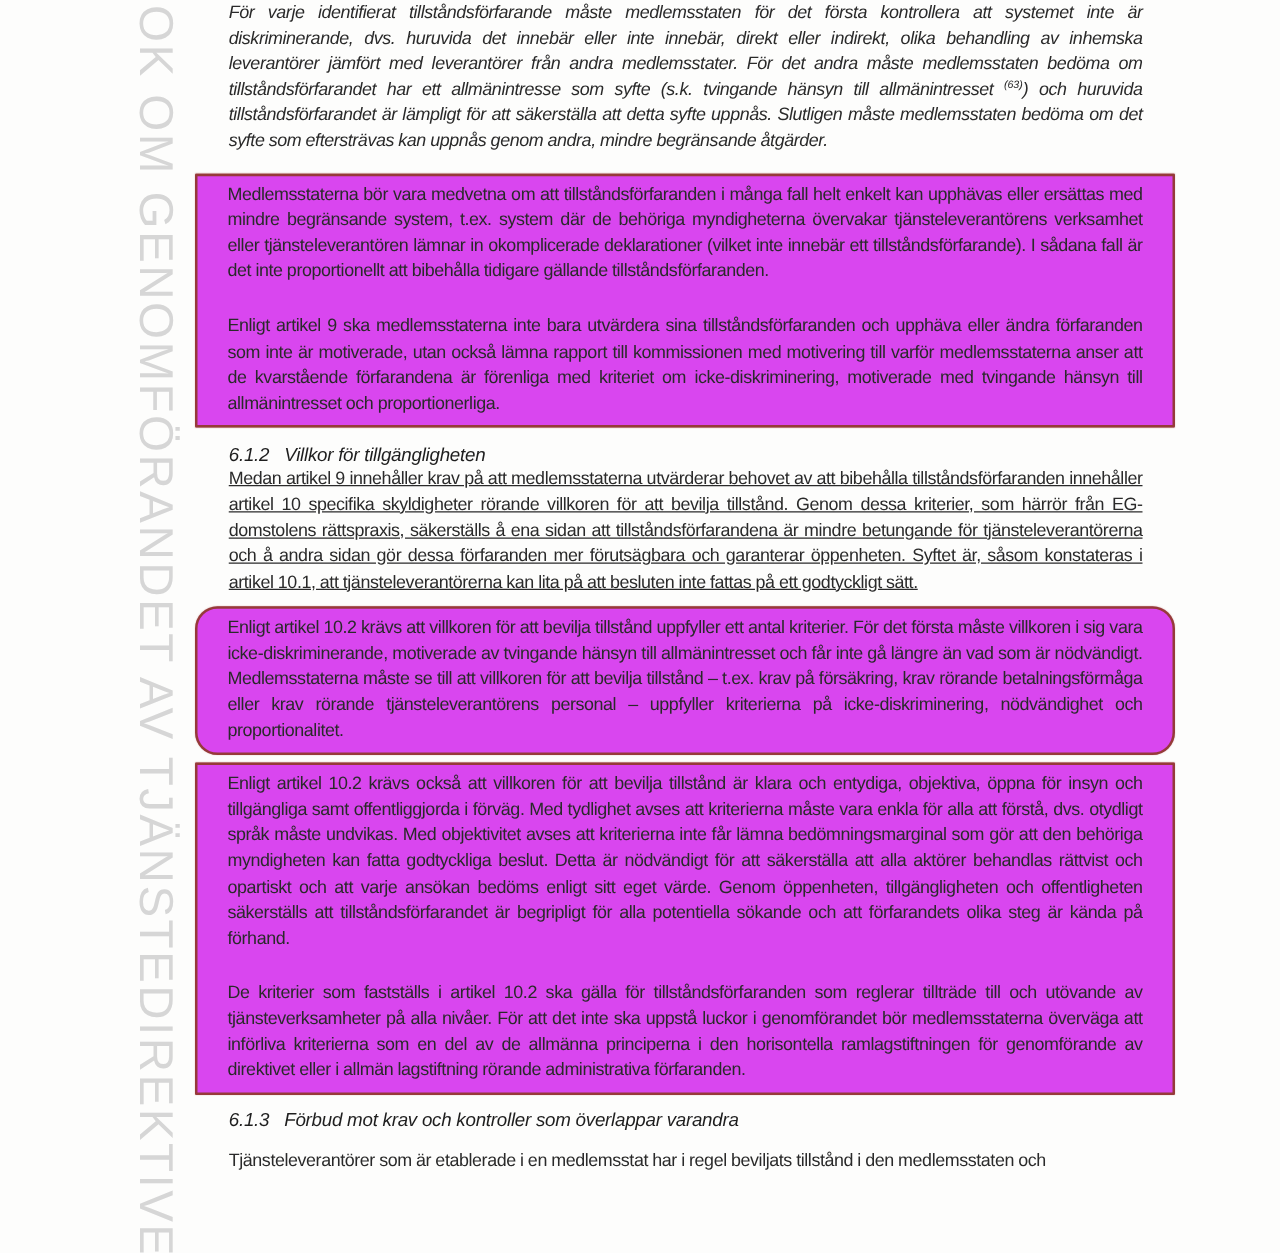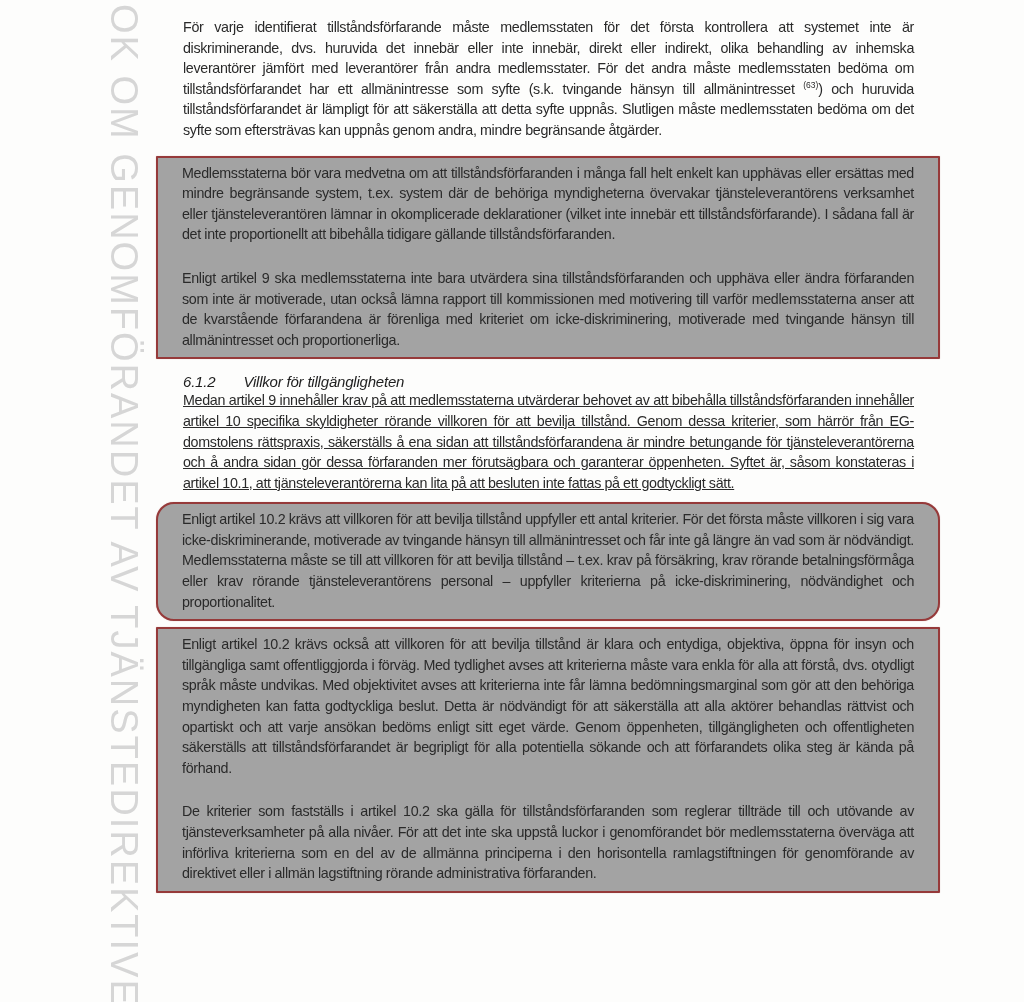--- a/index.html
+++ b/index.html
@@ -45,49 +45,49 @@
     width:731px;
   }
   .para{
     margin:0;
     text-align:justify;
     font-size:14.3px;
     line-height:20.6px;
     letter-spacing:-0.33px;
     word-spacing:-0.2px;
   }
-  .intro{margin-top:17px;}
+  .intro{font-style:italic;}
   sup.fnref{
     font-size:8.5px;
     line-height:0;
     letter-spacing:0;
     vertical-align:super;
     cursor:pointer;
   }
   .redbox{
     border:2.5px solid var(--box_border);
     border-radius:1px;
     padding:5px 24px 7px 24px;
     margin-left:-27px;
     margin-right:-26px;
-    background:#a3a3a3;
+    background:#d946ef;
     box-shadow:0 0 1px rgba(150,58,58,.45);
   }
   .box-1{margin-top:15px;}
   .box-2{margin-top:9px;border-radius:18px;}
   .box-3{margin-top:6px;}
   .redbox .para + .para{margin-top:23px;}
   .section-heading{
     margin:13px 0 0 0;
     font-style:italic;
     font-size:15px;
     letter-spacing:-0.2px;
     color:#1e1e1e;
     display:flex;
-    gap:28px;
+    gap:12px;
     font-weight:500;
   }
   .after-box1{margin-top:14px;}
   .after-heading{margin-top:0;text-decoration:underline;}
   .heading-613{margin-top:12px;}
   .partial{margin-top:14px;}
 </style>
 </head>
 <body>
 
@@ -113,16 +113,21 @@
 
     <div class="redbox box-2">
       <p class="para">Enligt artikel 10.2 krävs att villkoren för att bevilja tillstånd uppfyller ett antal kriterier. För det första måste villkoren i sig vara icke-diskriminerande, motiverade av tvingande hänsyn till allmänintresset och får inte gå längre än vad som är nödvändigt. Medlemsstaterna måste se till att villkoren för att bevilja tillstånd – t.ex. krav på försäkring, krav rörande betalningsförmåga eller krav rörande tjänsteleverantörens personal – uppfyller kriterierna på icke-diskriminering, nödvändighet och proportionalitet.</p>
     </div>
 
     <div class="redbox box-3">
       <p class="para">Enligt artikel 10.2 krävs också att villkoren för att bevilja tillstånd är klara och entydiga, objektiva, öppna för insyn och tillgängliga samt offentliggjorda i förväg. Med tydlighet avses att kriterierna måste vara enkla för alla att förstå, dvs. otydligt språk måste undvikas. Med objektivitet avses att kriterierna inte får lämna bedömningsmarginal som gör att den behöriga myndigheten kan fatta godtyckliga beslut. Detta är nödvändigt för att säkerställa att alla aktörer behandlas rättvist och opartiskt och att varje ansökan bedöms enligt sitt eget värde. Genom öppenheten, tillgängligheten och offentligheten säkerställs att tillståndsförfarandet är begripligt för alla potentiella sökande och att förfarandets olika steg är kända på förhand.</p>
       <p class="para">De kriterier som fastställs i artikel 10.2 ska gälla för tillståndsförfaranden som reglerar tillträde till och utövande av tjänsteverksamheter på alla nivåer. För att det inte ska uppstå luckor i genomförandet bör medlemsstaterna överväga att införliva kriterierna som en del av de allmänna principerna i den horisontella ramlagstiftningen för genomförande av direktivet eller i allmän lagstiftning rörande administrativa förfaranden.</p>
     </div>
 
+    <h3 class="section-heading heading-613">
+      <span>6.1.3</span>
+      <span>Förbud mot krav och kontroller som överlappar varandra</span>
+    </h3>
 
+    <p class="para partial">Tjänsteleverantörer som är etablerade i en medlemsstat har i regel beviljats tillstånd i den medlemsstaten och</p>
 
   </div>
 </div>
 
 </body></html>

